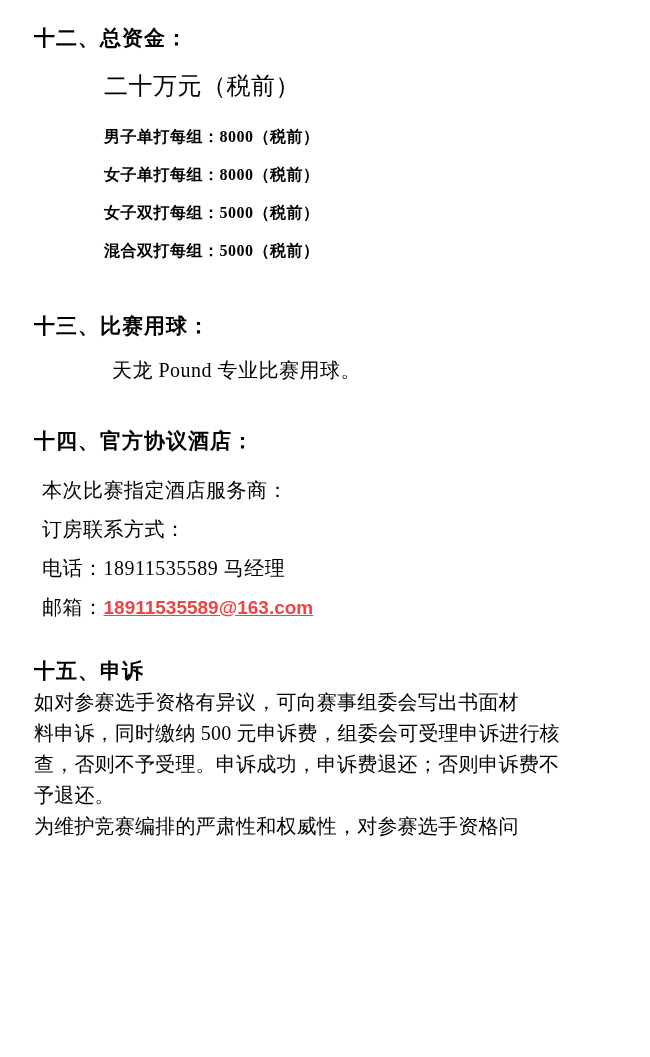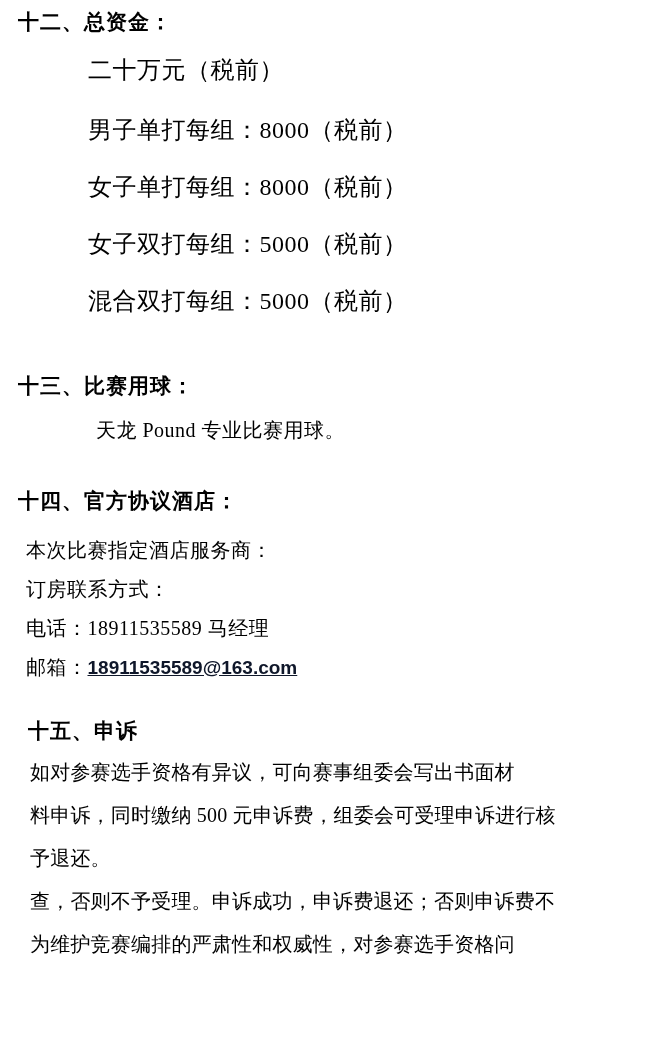--- a/index.html
+++ b/index.html
@@ -11,21 +11,21 @@
     width: 650px;
     height: 1057px;
     font-family: "Liberation Serif", "DejaVu Serif", serif;
     color: #000000;
     overflow: hidden;
   }
   .page {
     position: relative;
     width: 650px;
     height: 1057px;
-    padding: 0;
+    padding: 16px;
     box-sizing: border-box;
   }
   .section {
     margin: 0;
   }
   .heading {
     font-family: "Liberation Sans", "DejaVu Sans", sans-serif;
     font-weight: bold;
     font-size: 21px;
     letter-spacing: 1px;
@@ -38,63 +38,64 @@
     line-height: 1.5;
     letter-spacing: 0.5px;
   }
   .indent-2 {
     font-size: 20px;
     margin-left: 88px;
     line-height: 1.5;
     letter-spacing: 0.5px;
   }
   .bonus-line {
-    font-size: 24px;
+    font-size: 16px;
     margin-left: 88px;
     line-height: 2.38;
     letter-spacing: 0.5px;
+    font-weight: bold;
   }
   .plain {
     font-size: 20px;
     margin-left: 26px;
     line-height: 1.95;
     letter-spacing: 0.5px;
   }
   .ball-line {
     font-size: 20px;
     margin-left: 96px;
     line-height: 1.5;
     letter-spacing: 0.5px;
   }
   .email-link {
-    color: #0f172a;
+    color: #ef4444;
     text-decoration: underline;
     font-family: "Liberation Sans", "DejaVu Sans", sans-serif;
     font-weight: bold;
     font-size: 19px;
     letter-spacing: 0px;
   }
   .gap-lg { height: 40px; }
   .gap-md { height: 30px; }
   .gap-sm { height: 14px; }
   .top-space { height: 6px; }
   .appeal-body {
     font-size: 20px;
     margin-left: 18px;
     line-height: 1.55;
     letter-spacing: 0.2px;
     width: 610px;
   }
-  .appeal-body p { margin: 12px; }
+  .appeal-body p { margin: 0; }
   .heading-appeal {
     font-family: "Liberation Sans", "DejaVu Sans", sans-serif;
     font-weight: bold;
     font-size: 21px;
     letter-spacing: 1px;
-    margin: 0 0 2px 28px;
+    margin: 0 0 2px 18px;
   }
 </style>
 </head>
 <body>
 
 <div class="page">
 
   <div class="top-space"></div>
 
   <div class="section">
@@ -127,19 +128,19 @@
     <div class="plain"><span>邮箱：</span><a class="email-link" href="#">18911535589@163.com</a></div>
   </div>
 
   <div class="gap-md"></div>
 
   <div class="section">
     <div class="heading-appeal">十五、申诉</div>
     <div class="appeal-body">
       <p>如对参赛选手资格有异议，可向赛事组委会写出书面材</p>
       <p>料申诉，同时缴纳 500 元申诉费，组委会可受理申诉进行核</p>
+      <p>查，否则不予受理。申诉成功，申诉费退还；否则申诉费不</p>
       <p>予退还。</p>
-      <p>查，否则不予受理。申诉成功，申诉费退还；否则申诉费不</p>
       <p>为维护竞赛编排的严肃性和权威性，对参赛选手资格问</p>
     </div>
   </div>
 
 </div>
 
 </body></html>

